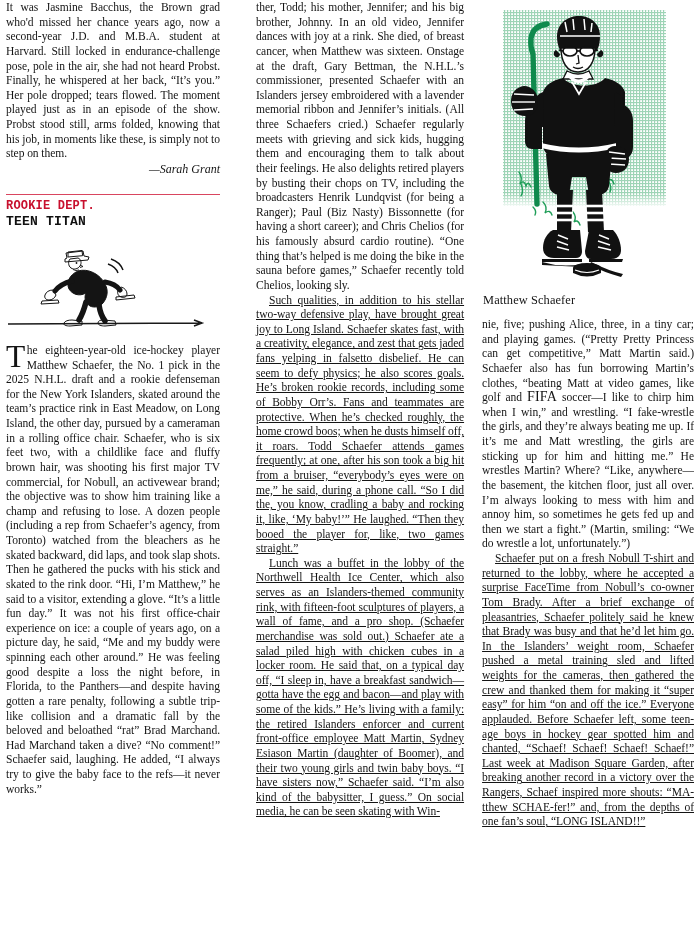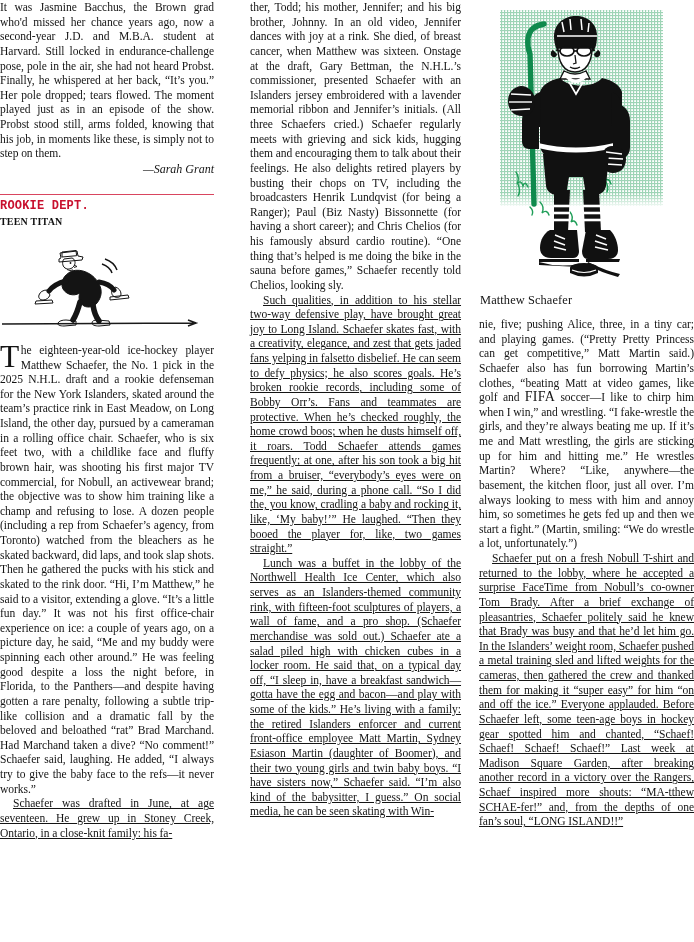--- a/index.html
+++ b/index.html
@@ -21,21 +21,21 @@
     top:0;left:0;
     width:694px;height:942px;
     display:flex;
     gap:0;
   }
   .col{
     width:214px;
     box-sizing:border-box;
     position:relative;
   }
-  .col-1{}
+  .col-1{margin-left:6px;}
   .col-2{margin-left:36px;}
   .col-3{margin-left:18px;width:218px;}
 
   p.body{
     margin:0;
     font-size:11.55px;
     line-height:14.62px;
     text-align:justify;
     text-indent:13px;
     hyphens:auto;
@@ -66,24 +66,24 @@
   .dept-kicker{
     font-family:Liberation Mono, monospace;
     font-weight:bold;
     color:#c8102e;
     font-size:12px;
     letter-spacing:0.2px;
     line-height:15px;
     text-transform:uppercase;
   }
   .dept-title{
-    font-family:Liberation Serif, serif;
+    font-family:Liberation Mono, monospace;
     font-weight:bold;
     color:#111;
-    font-size:10px;
+    font-size:13px;
     letter-spacing:0.2px;
     line-height:15.5px;
     text-transform:uppercase;
   }
   .skater-wrap{
     width:100%;
     height:105px;
     margin-top:5px;
     margin-bottom:3px;
     position:relative;
@@ -172,21 +172,20 @@
             <path d="M66 85 c-4 0 -7 1 -8 3 c-1 2 2 3 6 3 l12 -1 l0 -4 z" fill="none" stroke-width="1"></path>
             <path d="M97 85 c-3 0 -5 1 -5 3 c0 2 3 3 7 3 l11 -1 l-1 -4 z" fill="none" stroke-width="1"></path>
           </g>
         </svg>
       </div>
 
       <p class="body noindent dropcap-para">
         <span class="dropcap">T</span><span>he eighteen-year-old ice-hockey player Matthew Schaefer, the No. 1 pick in the 2025 N.H.L. draft and a rookie defenseman for the New York Islanders, skated around the team’s practice rink in East Meadow, on Long Island, the other day, pursued by a cameraman in a rolling office chair. Schaefer, who is six feet two, with a childlike face and fluffy brown hair, was shooting his first major TV commercial, for Nobull, an activewear brand; the objective was to show him training like a champ and refusing to lose. A dozen people (including a rep from Schaefer’s agency, from Toronto) watched from the bleachers as he skated backward, did laps, and took slap shots. Then he gathered the pucks with his stick and skated to the rink door. “Hi, I’m Matthew,” he said to a visitor, extending a glove. “It’s a little fun day.” It was not his first office-chair experience on ice: a couple of years ago, on a picture day, he said, “Me and my buddy were spinning each other around.” He was feeling good despite a loss the night before, in Florida, to the Panthers—and despite having gotten a rare penalty, following a subtle trip-like collision and a dramatic fall by the beloved and beloathed “rat” Brad Marchand. Had Marchand taken a dive? “No comment!” Schaefer said, laughing. He added, “I always try to give the baby face to the refs—it never works.”</span>
       </p>
 
-      <p class="body">Schaefer was drafted in June, at age seventeen. He grew up in Stoney Creek, Ontario, in a close-knit family: his fa-</p>
     </div>
 
     <div class="col col-2">
       <p class="body noindent">ther, Todd; his mother, Jennifer; and his big brother, Johnny. In an old video, Jennifer dances with joy at a rink. She died, of breast cancer, when Matthew was sixteen. Onstage at the draft, Gary Bettman, the N.H.L.’s commissioner, presented Schaefer with an Islanders jersey embroidered with a lavender memorial ribbon and Jennifer’s initials. (All three Schaefers cried.) Schaefer regularly meets with grieving and sick kids, hugging them and encouraging them to talk about their feelings. He also delights retired players by busting their chops on TV, including the broadcasters Henrik Lundqvist (for being a Ranger); Paul (Biz Nasty) Bissonnette (for having a short career); and Chris Chelios (for his famously absurd cardio routine). “One thing that’s helped is me doing the bike in the sauna before games,” Schaefer recently told Chelios, looking sly.</p>
       <p class="body">Such qualities, in addition to his stellar two-way defensive play, have brought great joy to Long Island. Schaefer skates fast, with a creativity, elegance, and zest that gets jaded fans yelping in falsetto disbelief. He can seem to defy physics; he also scores goals. He’s broken rookie records, including some of Bobby Orr’s. Fans and teammates are protective. When he’s checked roughly, the home crowd boos; when he dusts himself off, it roars. Todd Schaefer attends games frequently; at one, after his son took a big hit from a bruiser, “everybody’s eyes were on me,” he said, during a phone call. “So I did the, you know, cradling a baby and rocking it, like, ‘My baby!’” He laughed. “Then they booed the player for, like, two games straight.”</p>
       <p class="body">Lunch was a buffet in the lobby of the Northwell Health Ice Center, which also serves as an Islanders-themed community rink, with fifteen-foot sculptures of players, a wall of fame, and a pro shop. (Schaefer merchandise was sold out.) Schaefer ate a salad piled high with chicken cubes in a locker room. He said that, on a typical day off, “I sleep in, have a breakfast sandwich—gotta have the egg and bacon—and play with some of the kids.” He’s living with a family: the retired Islanders enforcer and current front-office employee Matt Martin, Sydney Esiason Martin (daughter of Boomer), and their two young girls and twin baby boys. “I have sisters now,” Schaefer said. “I’m also kind of the babysitter, I guess.” On social media, he can be seen skating with Win-</p>
     </div>
 
     <div class="col col-3">
 

